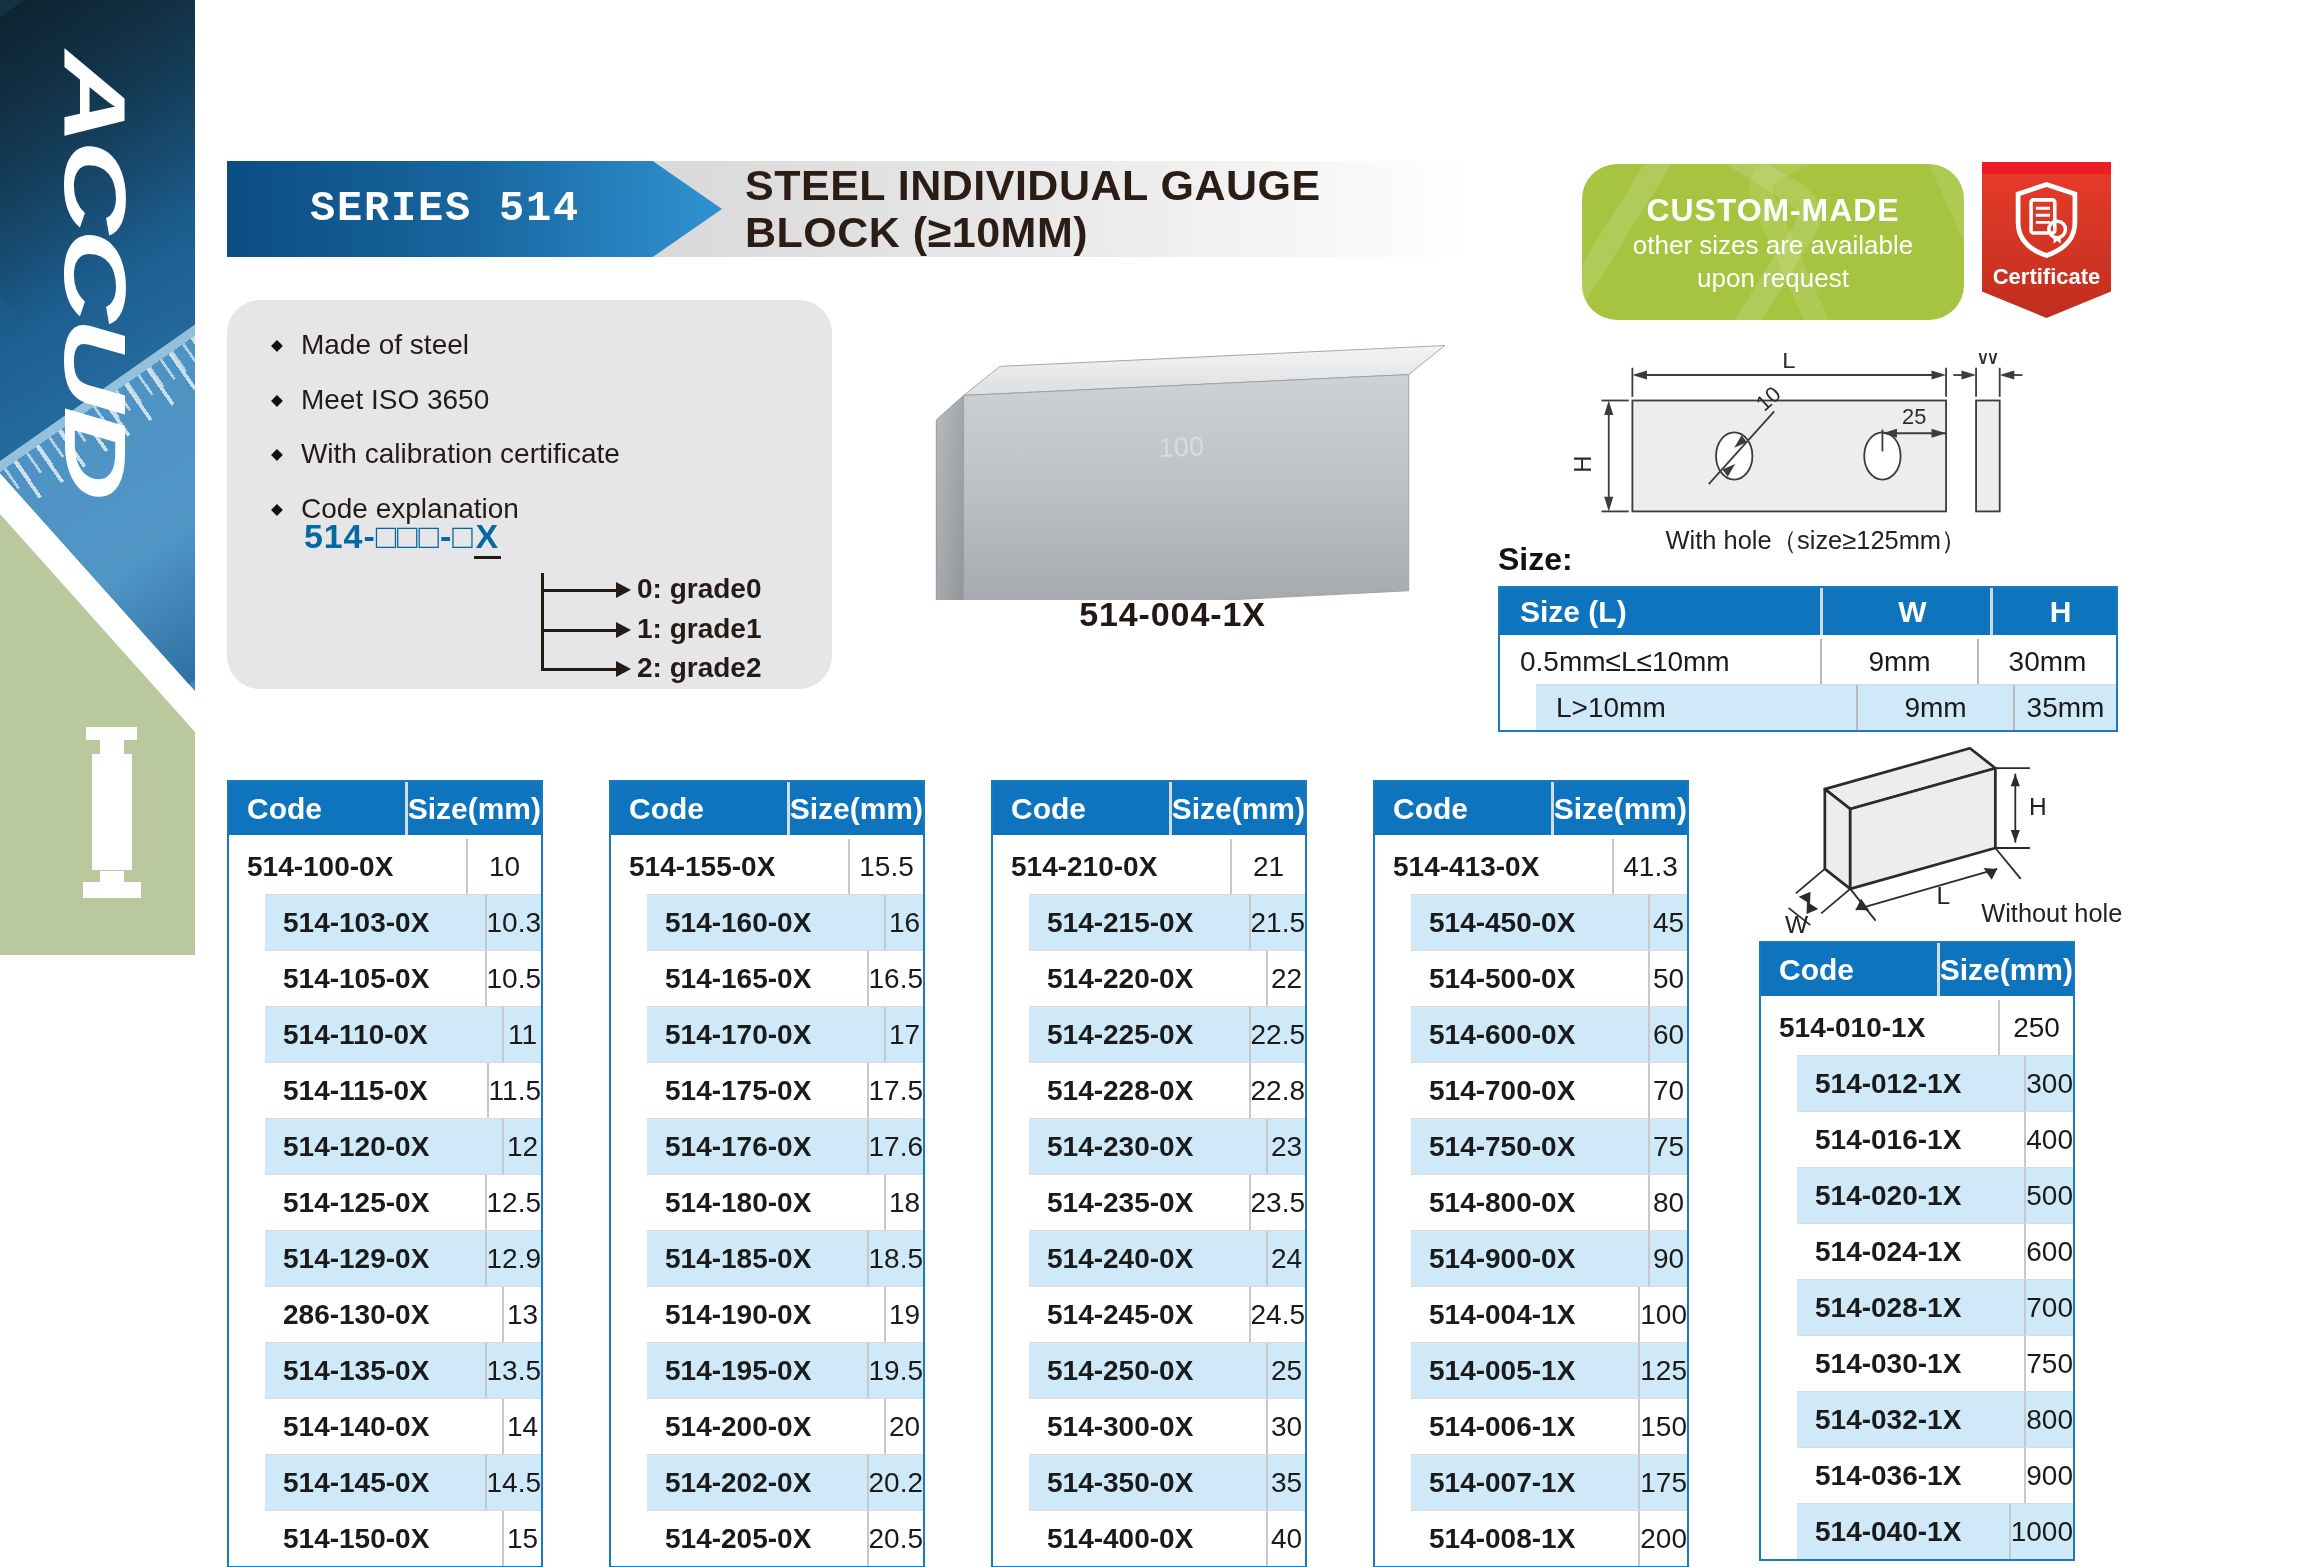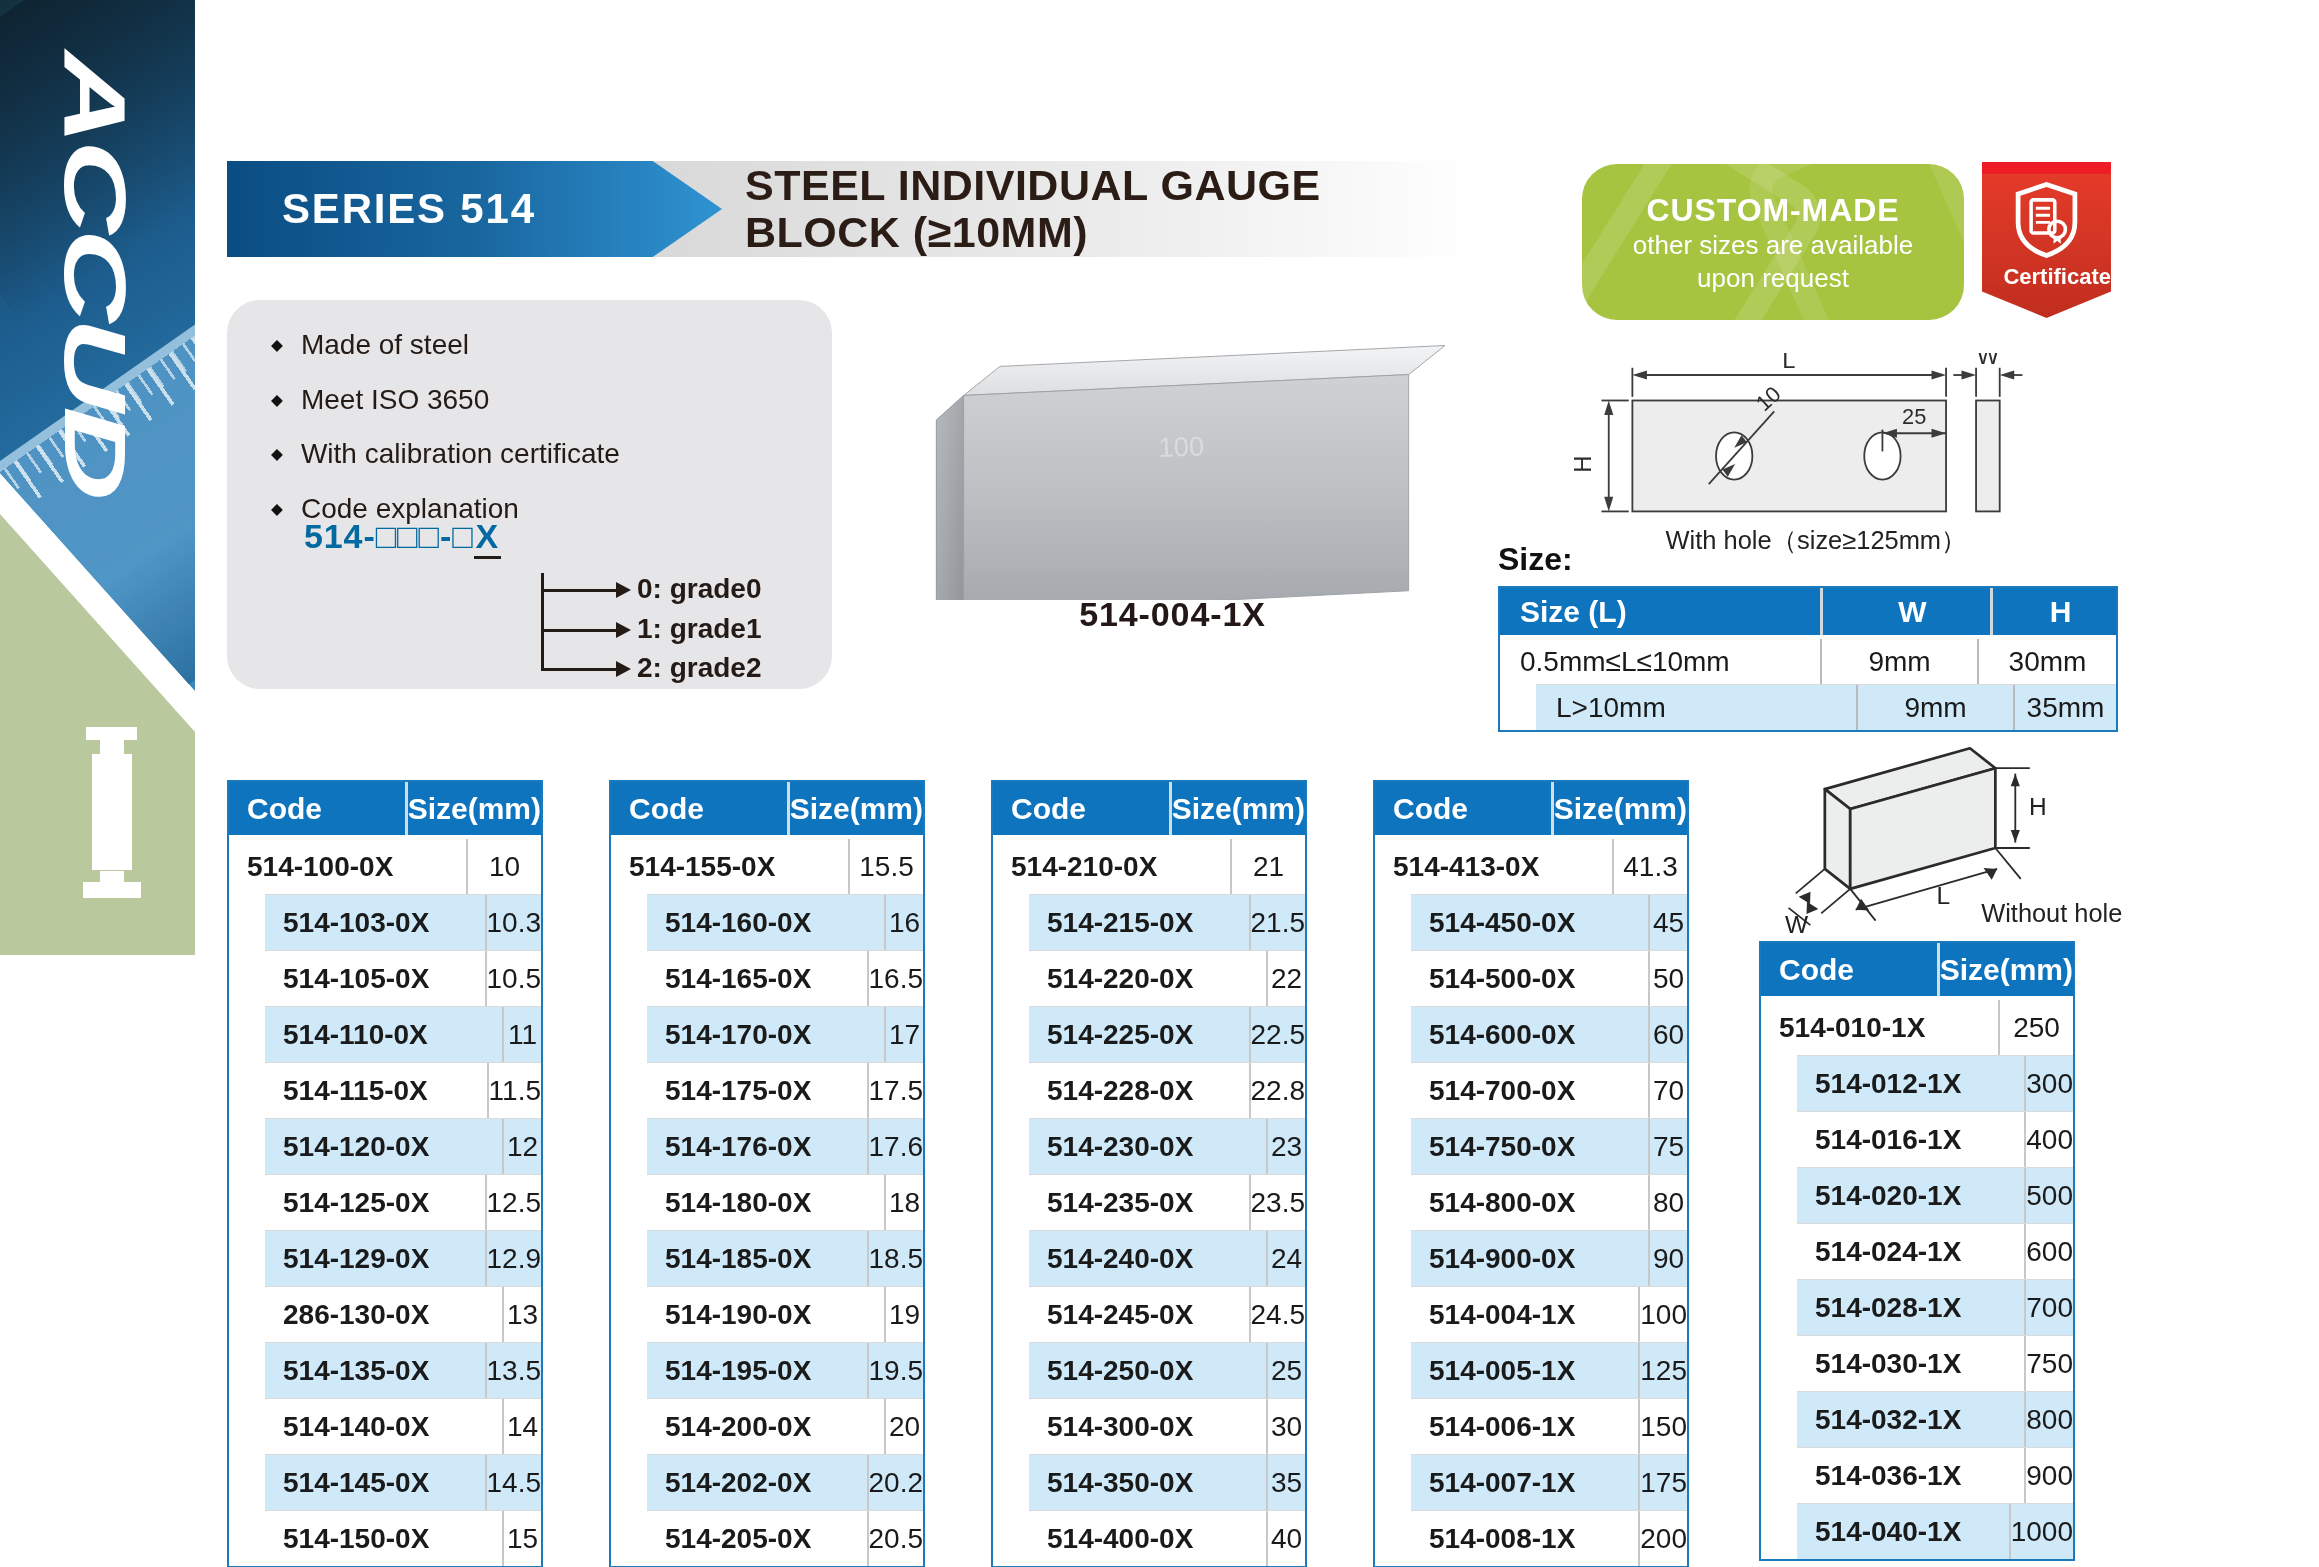--- a/index.html
+++ b/index.html
@@ -35,39 +35,39 @@
 
   
   .banner-strip{position:absolute;left:636px;top:161px;width:877px;height:96px;z-index:1;
            background:linear-gradient(90deg,#d8d8d8 0%,#ececec 55%,#ffffff 96%);}
   .banner-title{position:absolute;left:109px;top:0;height:96px;display:flex;flex-direction:column;justify-content:center;
            font-size:43px;line-height:47px;font-weight:bold;color:#2b1d16;letter-spacing:0.5px;white-space:nowrap;}
   .banner-arrow{position:absolute;left:227px;top:161px;width:495px;height:96px;z-index:2;
            clip-path:polygon(0 0,86% 0,100% 50%,86% 100%,0 100%);
            background:linear-gradient(90deg,#0a4d83 0%,#19669f 50%,#2f93d2 100%);
            display:flex;align-items:center;}
-  .banner-arrow span{margin-left:55px;font-size:42px;font-weight:bold;color:#fff;letter-spacing:1.8px;white-space:nowrap;}
+  .banner-arrow span{margin-left:83px;font-size:42px;font-weight:bold;color:#fff;letter-spacing:1.8px;white-space:nowrap;font-family:Liberation Mono, monospace;}
 
   
   .custom-made{position:absolute;left:1582px;top:164px;width:382px;height:156px;border-radius:35px;
            background:#a6c440;overflow:hidden;text-align:center;color:#fff;z-index:2;}
   .custom-made::before{content:"";position:absolute;left:16.4px;top:-27px;width:136px;height:209px;
            border:23.6px solid rgba(255,255,255,.13);border-radius:36px;transform:rotate(32deg);}
   .custom-made::after{content:"";position:absolute;right:-18px;bottom:-55px;width:155px;height:209px;
            border:23.6px solid rgba(255,255,255,.10);border-radius:36px;transform:rotate(-24deg);}
   .cm-title{position:relative;margin-top:28px;font-size:32px;font-weight:bold;letter-spacing:0.9px;z-index:1;}
   .cm-line{position:relative;font-size:26px;line-height:33px;z-index:1;}
   .cm-line:first-of-type{margin-top:5.5px;}
 
   .certificate{position:absolute;left:1982px;top:162px;width:129px;height:156px;z-index:2;
            clip-path:polygon(0 0,100% 0,100% 83%,50% 100%,0 83%);
            background:linear-gradient(180deg,#e73b2b 0%,#d23524 55%,#c02d1e 100%);text-align:center;}
   .cert-top{position:absolute;left:0;top:0;width:100%;height:11.8px;background:#ee1c25;}
   .cert-shield{margin-top:20px;}
-  .cert-label{position:absolute;left:0;top:102px;width:100%;font-size:22px;font-weight:bold;color:#fff;text-align:right;}
+  .cert-label{position:absolute;left:0;top:102px;width:100%;font-size:22px;font-weight:bold;color:#fff;}
 
   
   .features{position:absolute;left:227px;top:300px;width:605px;height:389px;background:#e6e6e8;border-radius:33px;}
   .feat-item{position:absolute;left:44px;display:flex;align-items:center;gap:18px;font-size:28px;color:#241a16;}
   .feat-item .bullet{font-size:15.5px;color:#111;}
   .code-pattern{position:absolute;left:77px;top:217px;font-size:34px;font-weight:bold;letter-spacing:0.9px;color:#0369a1;}
   .code-pattern .u{border-bottom:3.6px solid #241a16;padding:0 1.8px 0.9px 1.8px;}
   .tree-vline{position:absolute;left:314px;top:273px;width:2.7px;height:97px;background:#241a16;}
   .tree-arm{position:absolute;left:314px;width:75px;height:2.7px;background:#241a16;}
   .tree-arm::after{content:"";position:absolute;right:-14.5px;top:-7.3px;border-left:15.5px solid #241a16;

